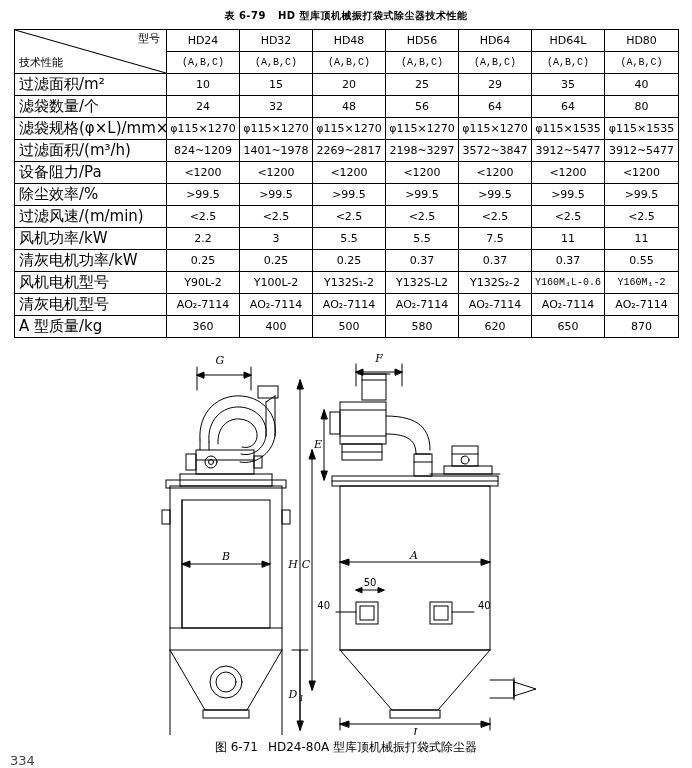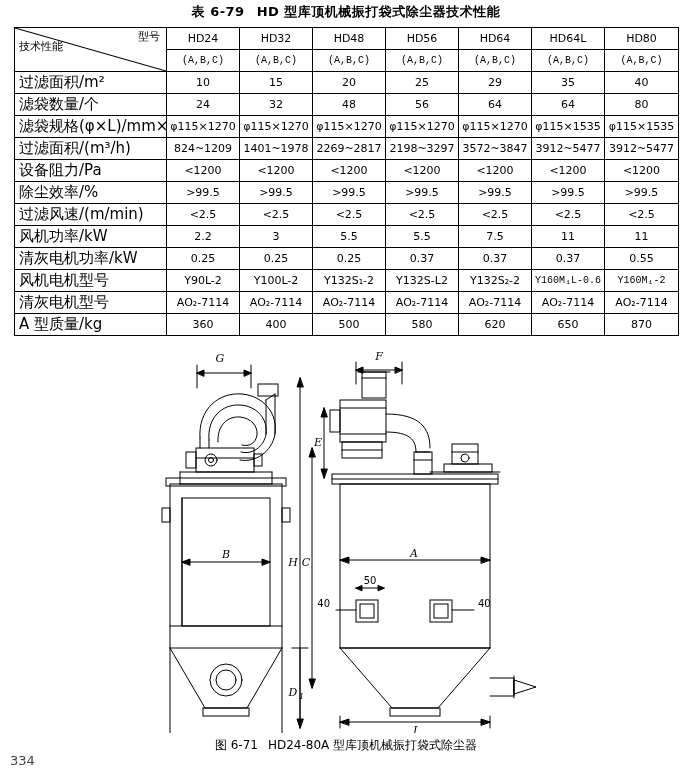--- a/index.html
+++ b/index.html
@@ -5,22 +5,22 @@
   html,body{margin:0;padding:0;}
   body{
     width:692px;height:768px;background:#fff;
     font-family:"DejaVu Sans","Liberation Sans",sans-serif;
     color:#000;position:relative;overflow:hidden;
   }
   .page{position:relative;width:692px;height:768px;}
 
   
   .tbl-title{
-    text-align:center;font-size:13px;font-weight:bold;
-    padding-top:3px;letter-spacing:0.5px;
+    text-align:center;font-size:10px;font-weight:bold;
+    padding-top:9px;letter-spacing:0.5px;
   }
   .tbl-title .num{margin-right:12px;}
 
   
   .tbl-wrap{padding:6px 6px 0 14px;}
   table.spec{
     border-collapse:collapse;width:664px;
     font-size:11px;table-layout:fixed;
   }
   table.spec td,table.spec th{
@@ -29,21 +29,21 @@
     white-space:nowrap;overflow:hidden;
   }
   table.spec td.lbl{
     text-align:left;padding-left:4px;font-size:15px;
   }
   .hdr-cell{position:relative;height:40px;padding:0;}
   .hdr-cell .diag{
     position:absolute;left:0;top:0;width:100%;height:100%;
   }
   .hdr-cell .t1{position:absolute;right:6px;top:1px;font-size:11px;}
-  .hdr-cell .t2{position:absolute;left:4px;bottom:17px;font-size:11px;}
+  .hdr-cell .t2{position:absolute;left:4px;bottom:3px;font-size:11px;}
   .sub{font-size:10px;font-family:Liberation Mono, monospace;}
 
   
   .fig{
     position:relative;width:692px;height:400px;margin-top:12px;
   }
   .fig svg{display:block;}
   .fig-cap{
     text-align:center;font-size:12px;margin-top:4px;
   }

